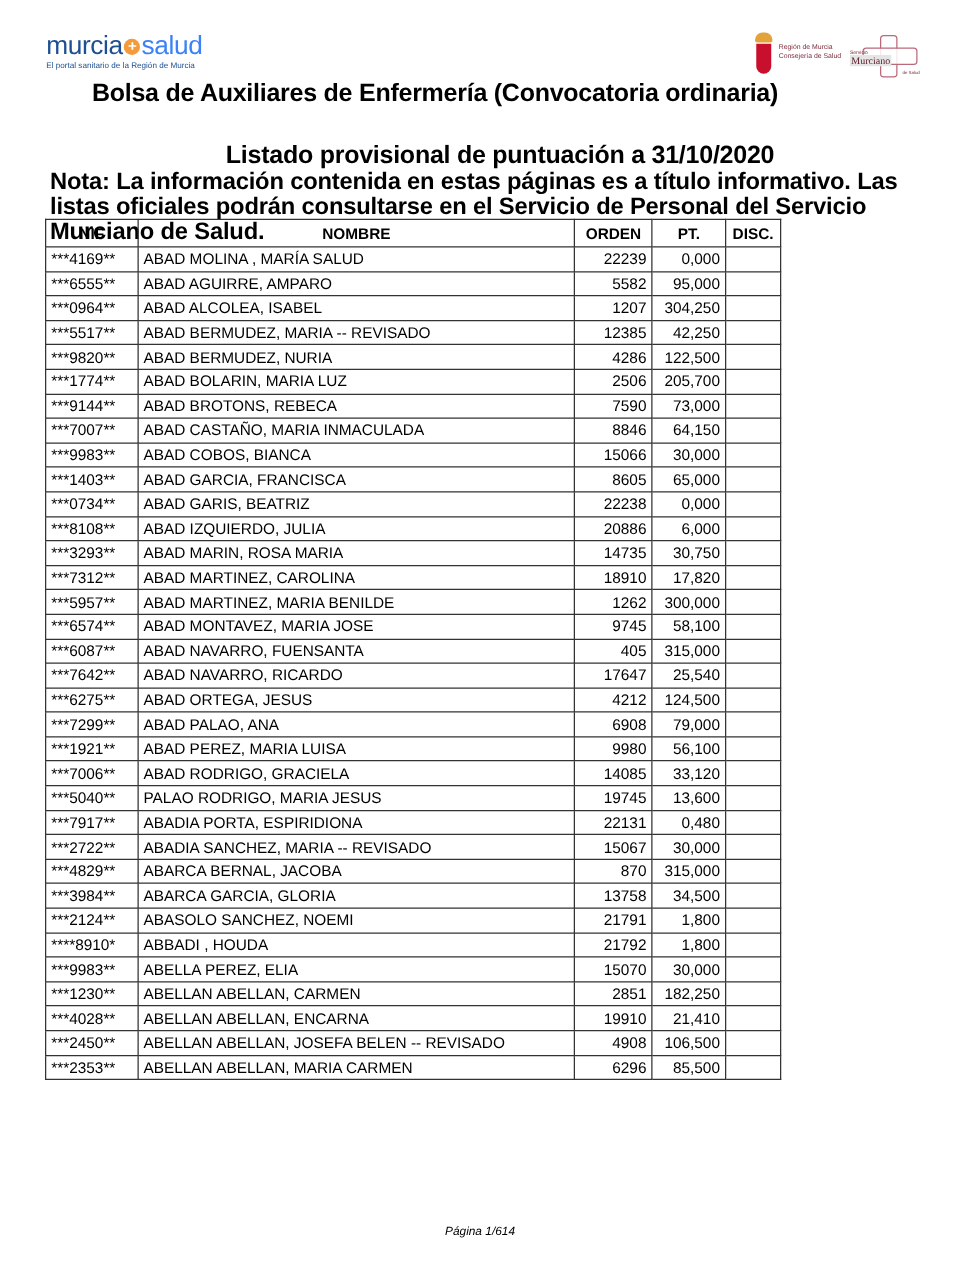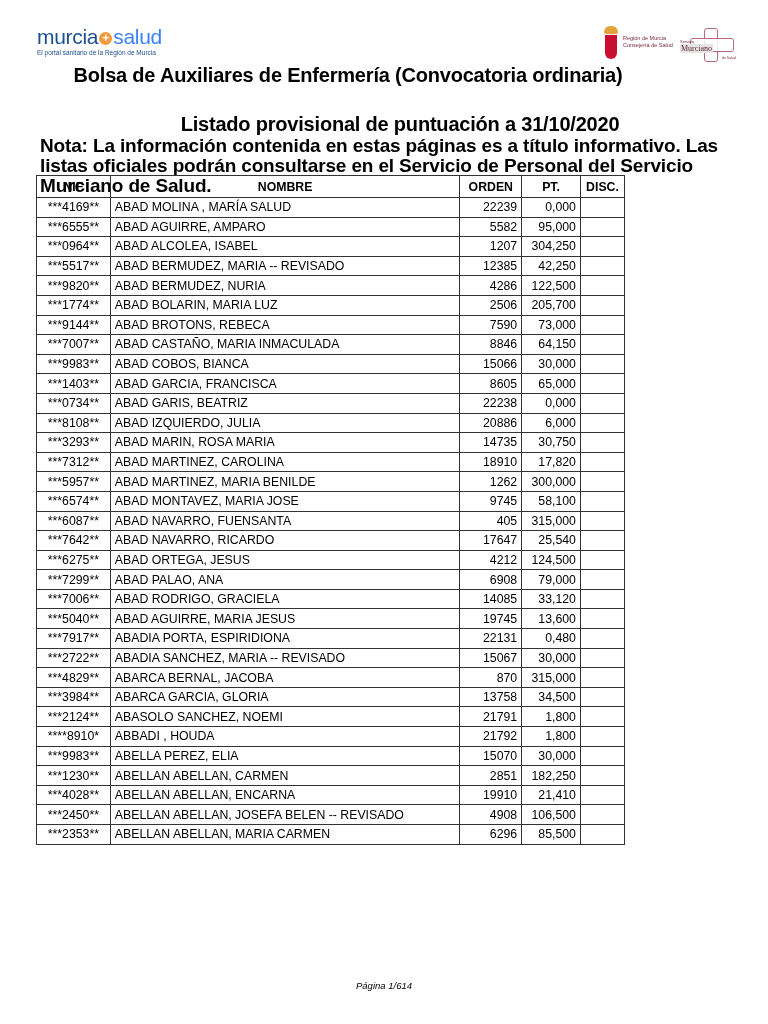--- a/index.html
+++ b/index.html
@@ -25,21 +25,21 @@
   .sms .sms-name { position: absolute; left: 4px; top: 16px; font-family: "Liberation Serif", serif; font-size: 8px; color: #5a1a28; background: #e5e5e5; padding: 0 1px; }
   .sms .sms-sub { position: absolute; left: 46px; top: 28px; font-size: 3.5px; color: #7a2a38; }
   h1.t1 { position: absolute; left: 0; width: 696px; top: 64px; margin: 0; text-align: center;
           font-size: 20px; font-weight: bold; letter-spacing: -0.2px; }
   h2.t2 { position: absolute; left: 0; width: 768px; top: 97px; margin: 16px; text-align: center;
           font-size: 20px; font-weight: bold; letter-spacing: -0.2px; }
   .note { position: absolute; left: 40px; top: 136px; width: 700px; font-size: 19px; font-weight: bold; line-height: 20px; letter-spacing: -0.15px; }
   table.list { position: absolute; left: 36px; top: 175px; width: 589px; border-collapse: collapse; font-size: 12.3px; }
   table.list th, table.list td { border: 1px solid #333; height: 19.6px; padding: 0 4px; box-sizing: border-box; white-space: nowrap; }
   table.list th { font-weight: bold; text-align: center; height: 22px; }
-  table.list td.nif { text-align: center; width: 92px; }
+  table.list td.nif { text-align: left; width: 92px; }
   table.list td.name { text-align: left; width: 419px; }
   table.list td.orden { text-align: right; width: 73px; }
   table.list td.pt { text-align: right; width: 66px; }
   table.list td.disc { width: 47px; }
   table.list { border: 1.5px solid #222; }
   .footer { position: absolute; left: 0; width: 768px; top: 980px; text-align: center; font-size: 9.5px; font-style: italic; }
 </style>
 </head>
 <body>
 
@@ -217,29 +217,36 @@
         <td class="disc"></td>
       </tr>
       <tr>
         <td class="nif">***7299**</td>
         <td class="name">ABAD PALAO, ANA</td>
         <td class="orden">6908</td>
         <td class="pt">79,000</td>
         <td class="disc"></td>
       </tr>
       <tr>
+        <td class="nif">***1921**</td>
+        <td class="name">ABAD PEREZ, MARIA LUISA</td>
+        <td class="orden">9980</td>
+        <td class="pt">56,100</td>
+        <td class="disc"></td>
+      </tr>
+      <tr>
         <td class="nif">***7006**</td>
         <td class="name">ABAD RODRIGO, GRACIELA</td>
         <td class="orden">14085</td>
         <td class="pt">33,120</td>
         <td class="disc"></td>
       </tr>
       <tr>
         <td class="nif">***5040**</td>
-        <td class="name">ABAD AGUIRRE, MARIA JESUS</td>
+        <td class="name">PALAO RODRIGO, MARIA JESUS</td>
         <td class="orden">19745</td>
         <td class="pt">13,600</td>
         <td class="disc"></td>
       </tr>
       <tr>
         <td class="nif">***7917**</td>
         <td class="name">ABADIA PORTA, ESPIRIDIONA</td>
         <td class="orden">22131</td>
         <td class="pt">0,480</td>
         <td class="disc"></td>

